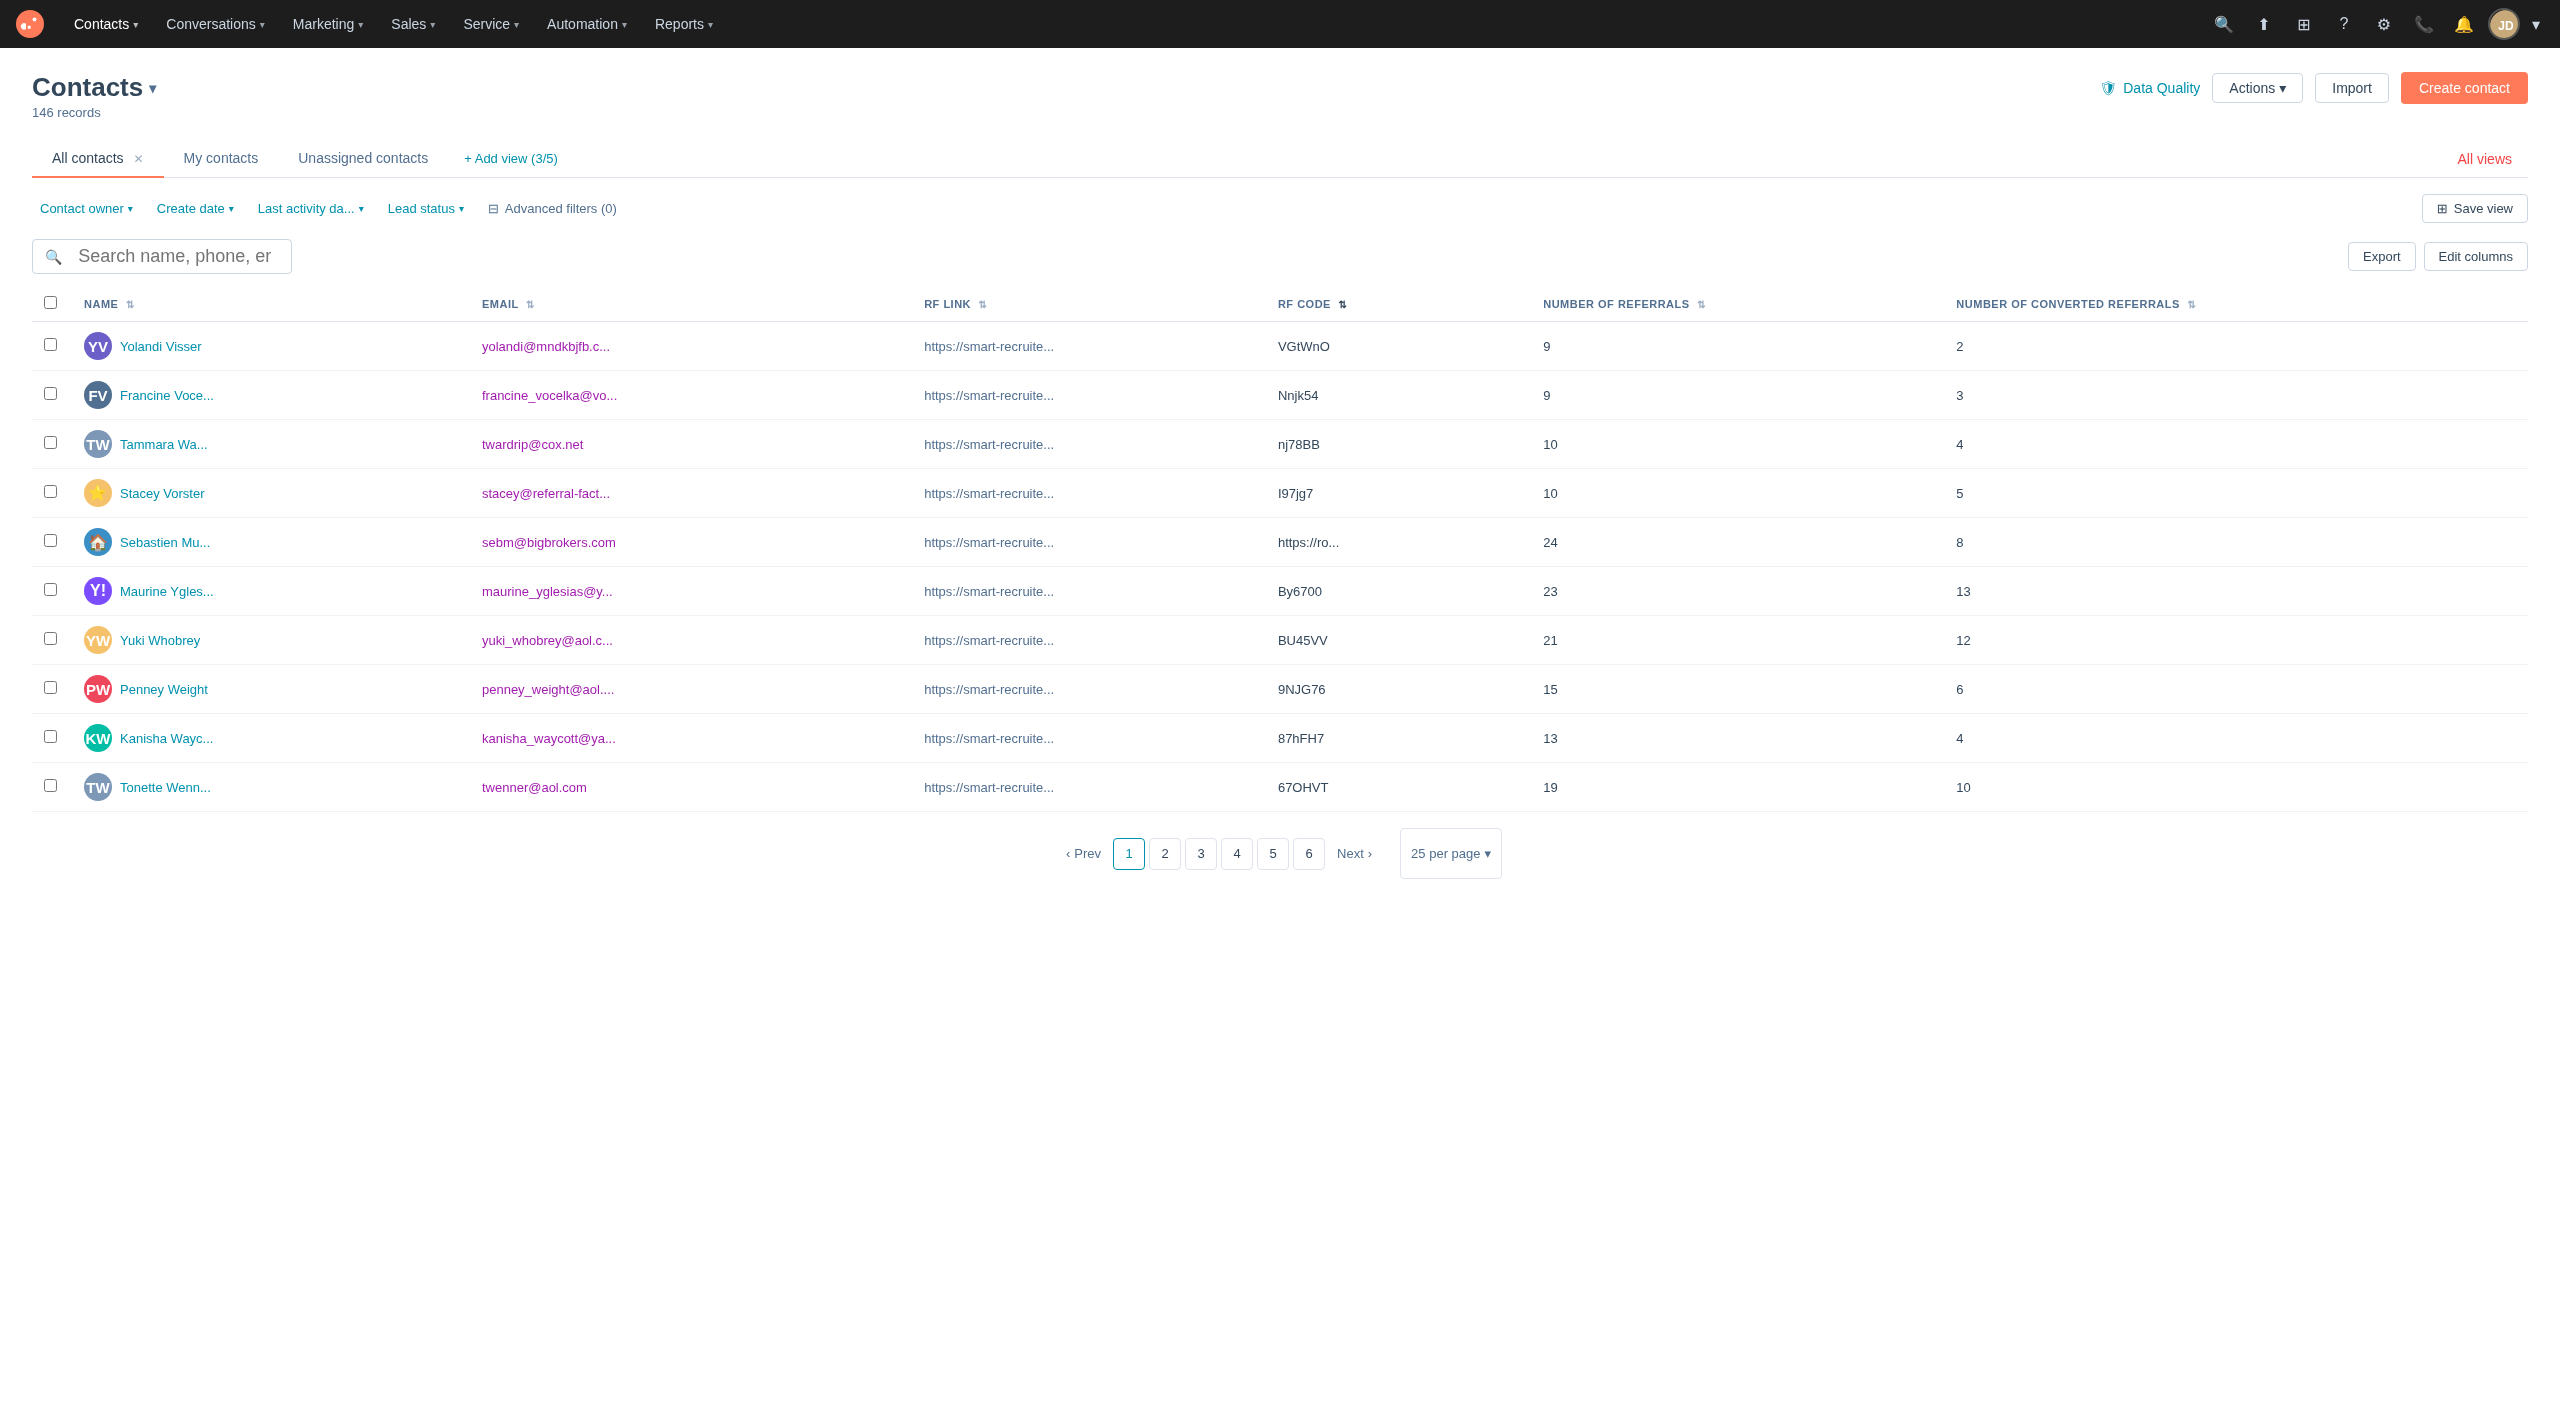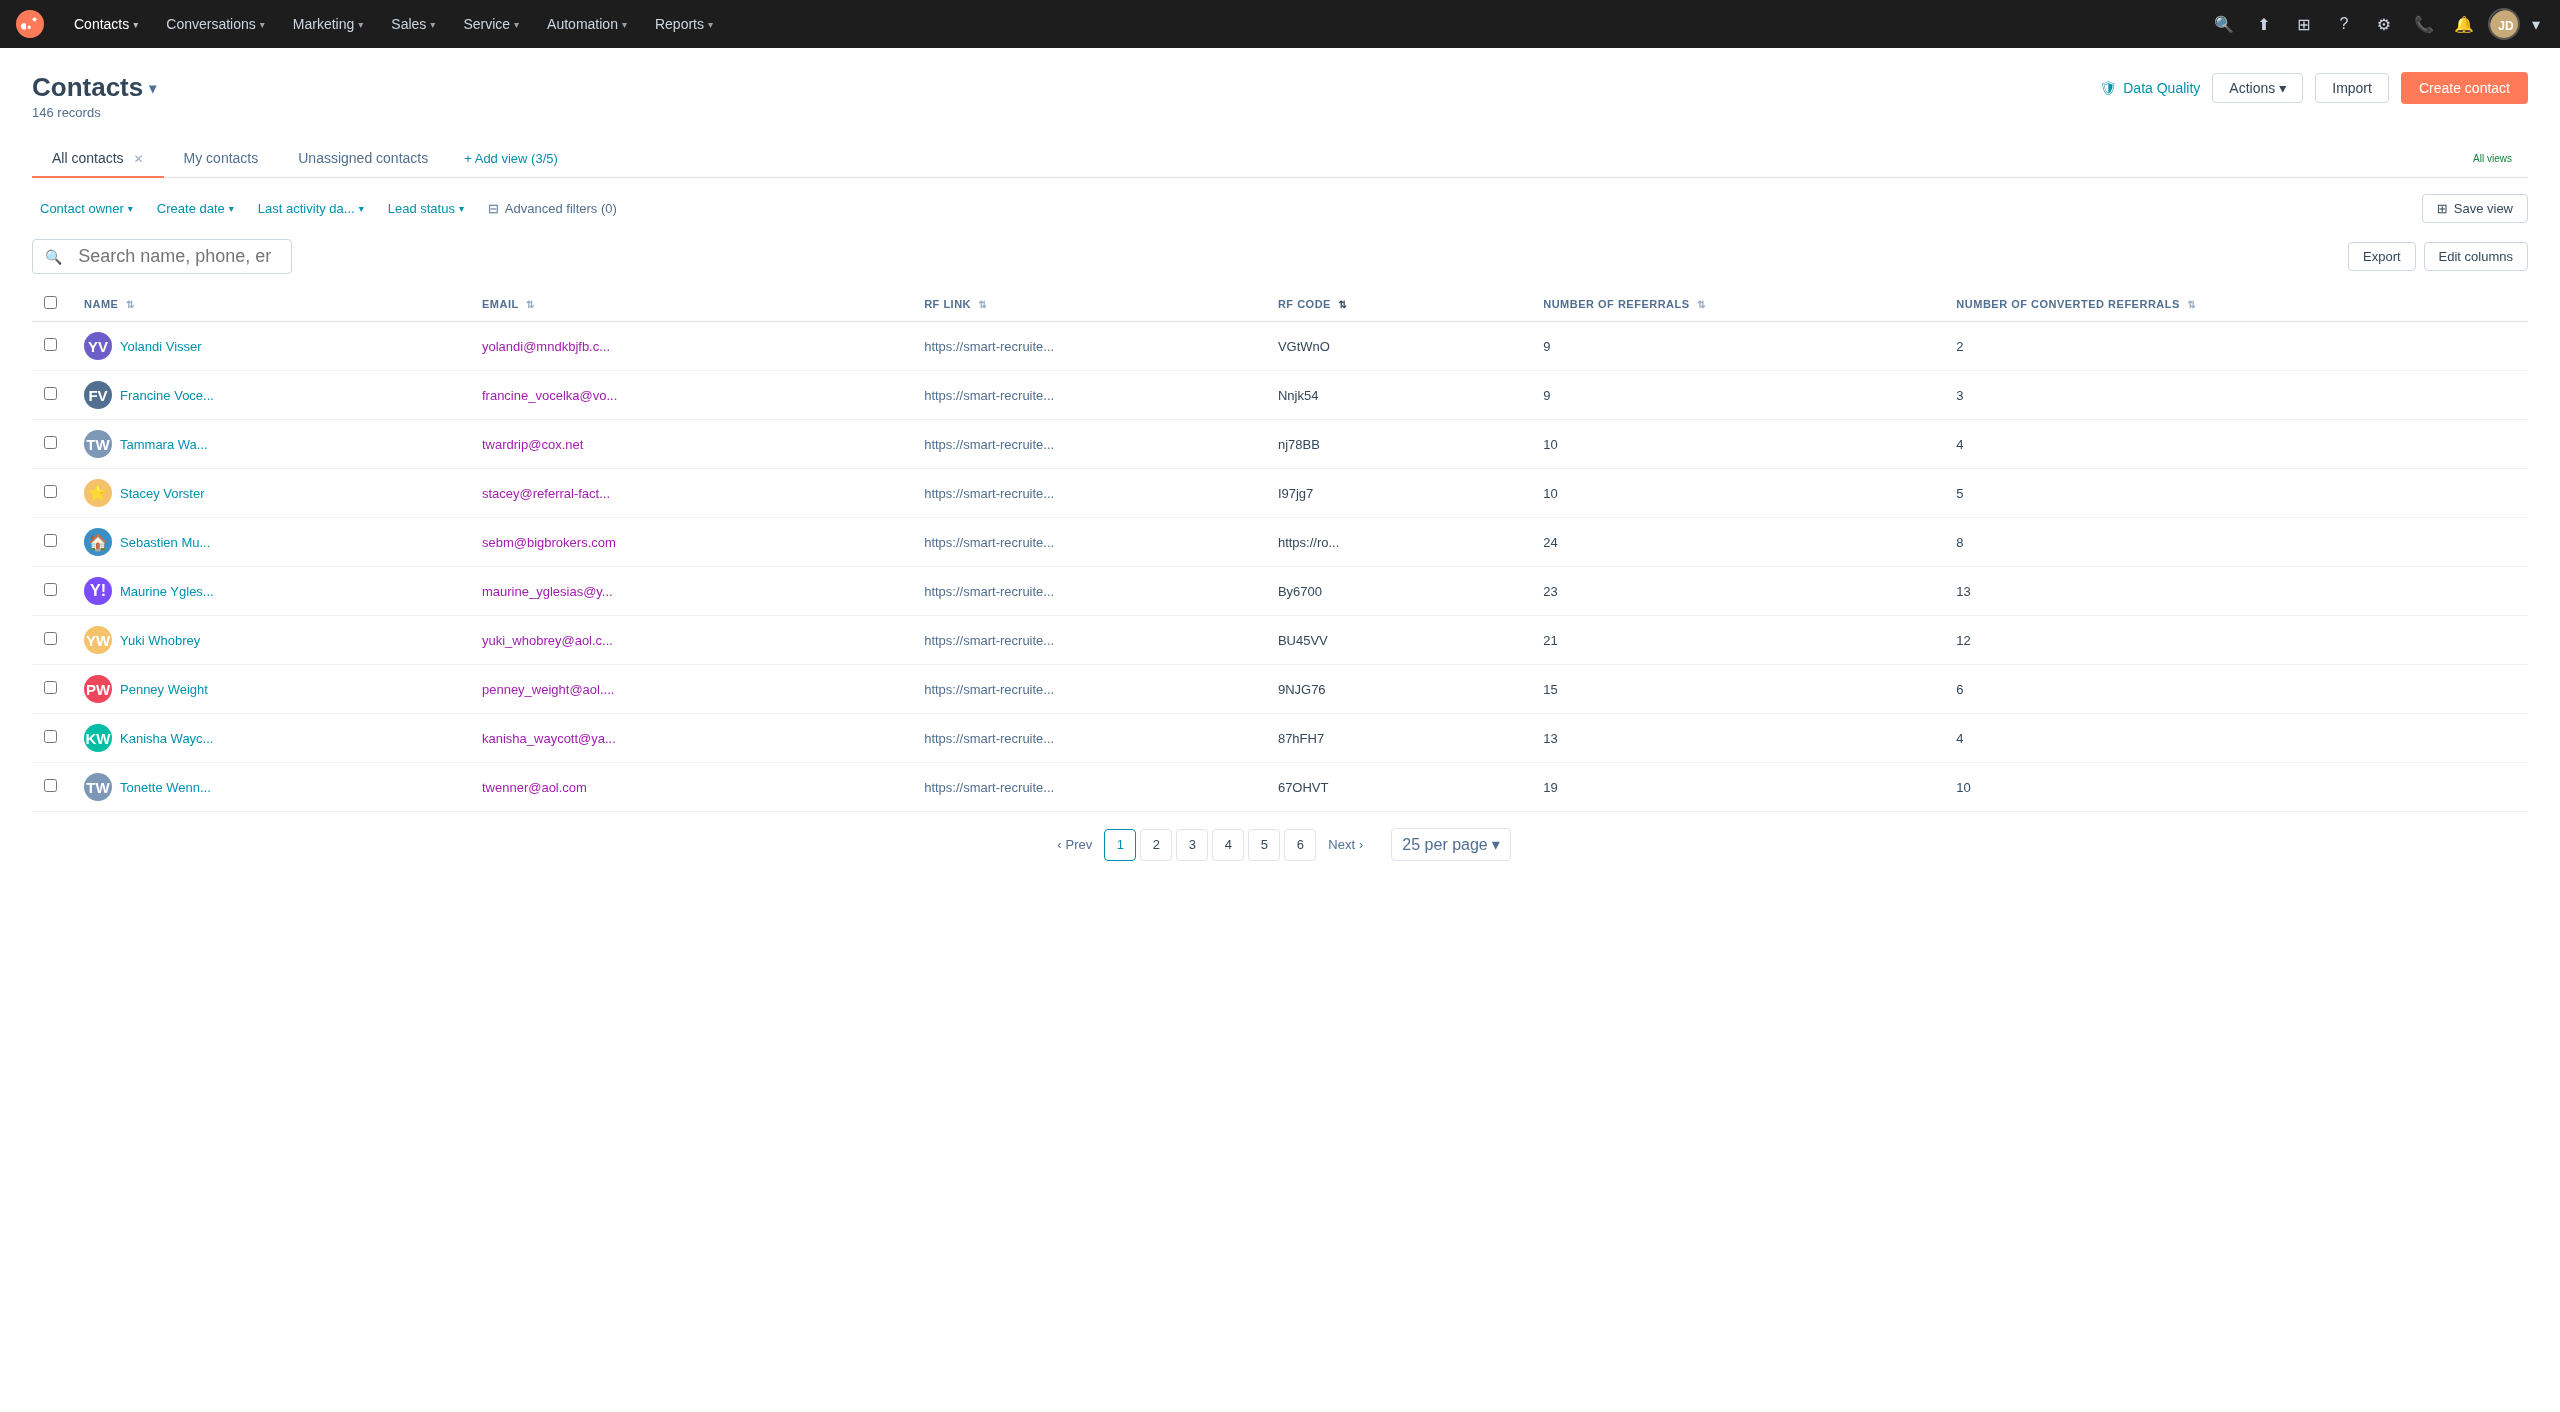--- a/index.html
+++ b/index.html
@@ -172,23 +172,23 @@
       align-items: center;
       gap: 4px;
       color: #0091ae;
       padding: 10px 16px;
       cursor: pointer;
       font-size: 13px;
       white-space: nowrap;
     }
     .tab-all-views {
       margin-left: auto;
-      color: #15803d;
-      cursor: pointer;
-      font-size: 10px;
+      color: #ef4444;
+      cursor: pointer;
+      font-size: 14px;
       padding: 10px 16px;
     }
 
     
     .filter-bar {
       display: flex;
       align-items: center;
       gap: 8px;
       margin-bottom: 16px;
       flex-wrap: wrap;
@@ -368,23 +368,23 @@
       color: #516f90;
       font-size: 13px;
       cursor: pointer;
       padding: 0 8px;
     }
     .per-page-select {
       display: flex;
       align-items: center;
       gap: 4px;
       color: #516f90;
-      font-size: 16px;
-      cursor: pointer;
-      padding: 6px 10px;
+      font-size: 13px;
+      cursor: pointer;
+      padding: 17px 10px;
       border: 1px solid #dfe3eb;
       border-radius: 4px;
       margin-left: 16px;
       background: #fff;
     }
   </style>
 </head>
 <body>
 
 <nav class="topnav">

